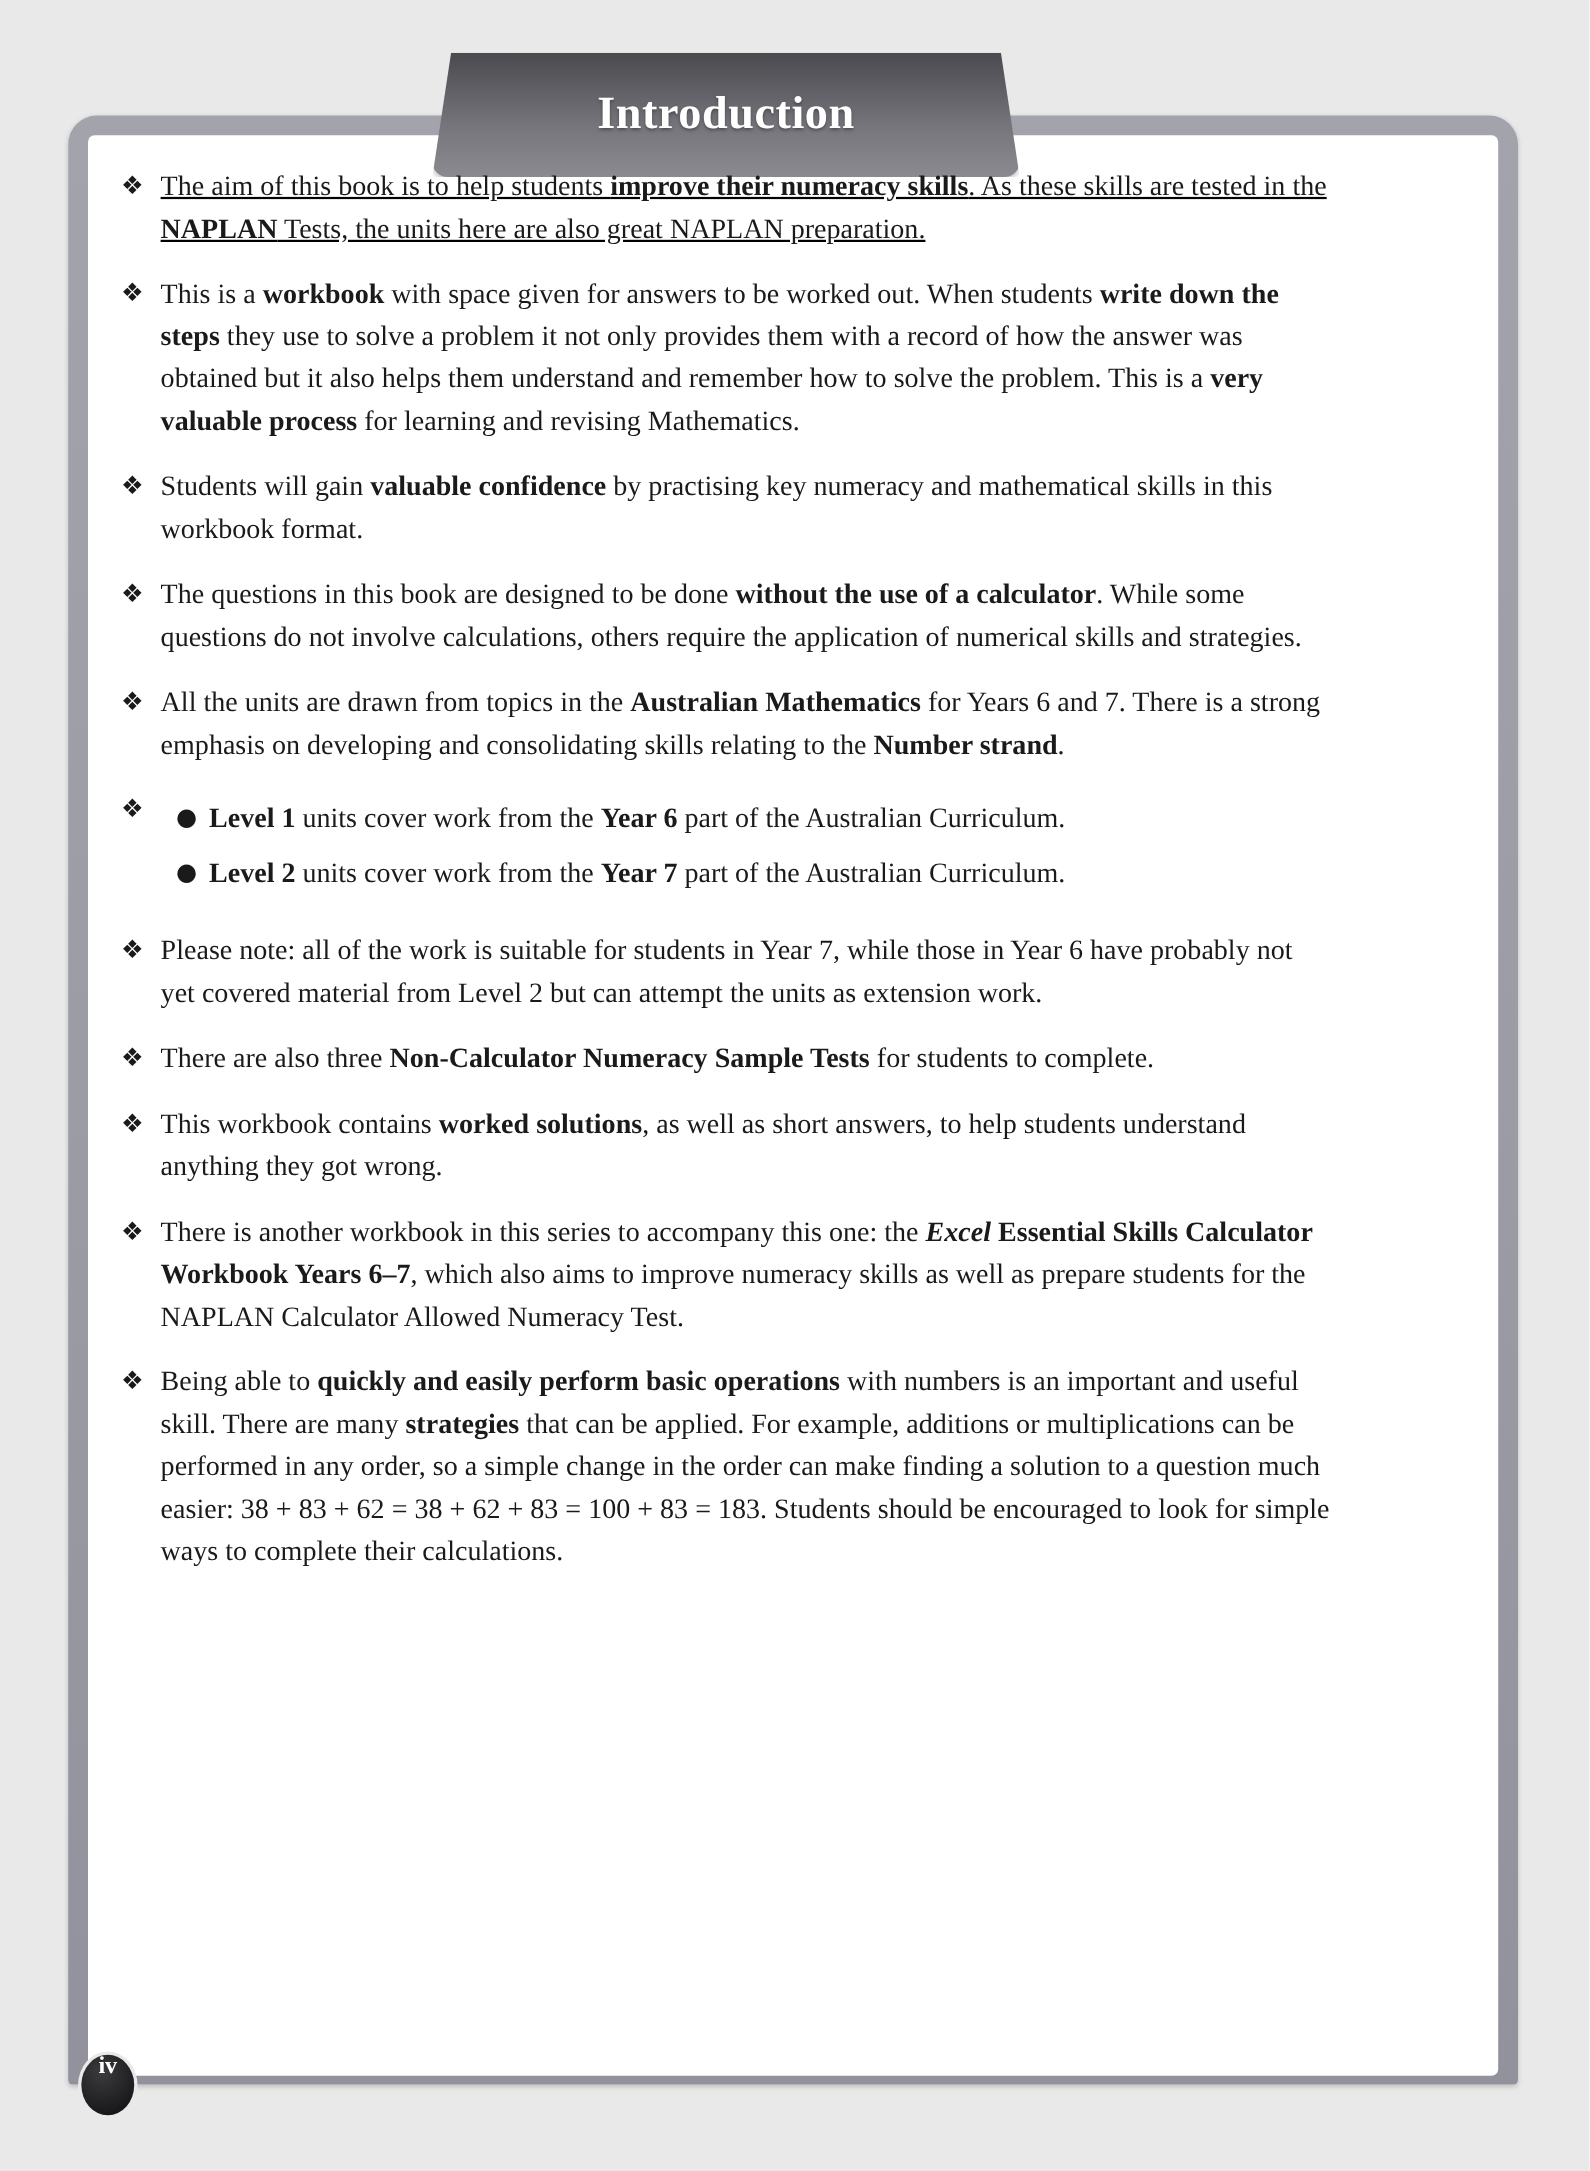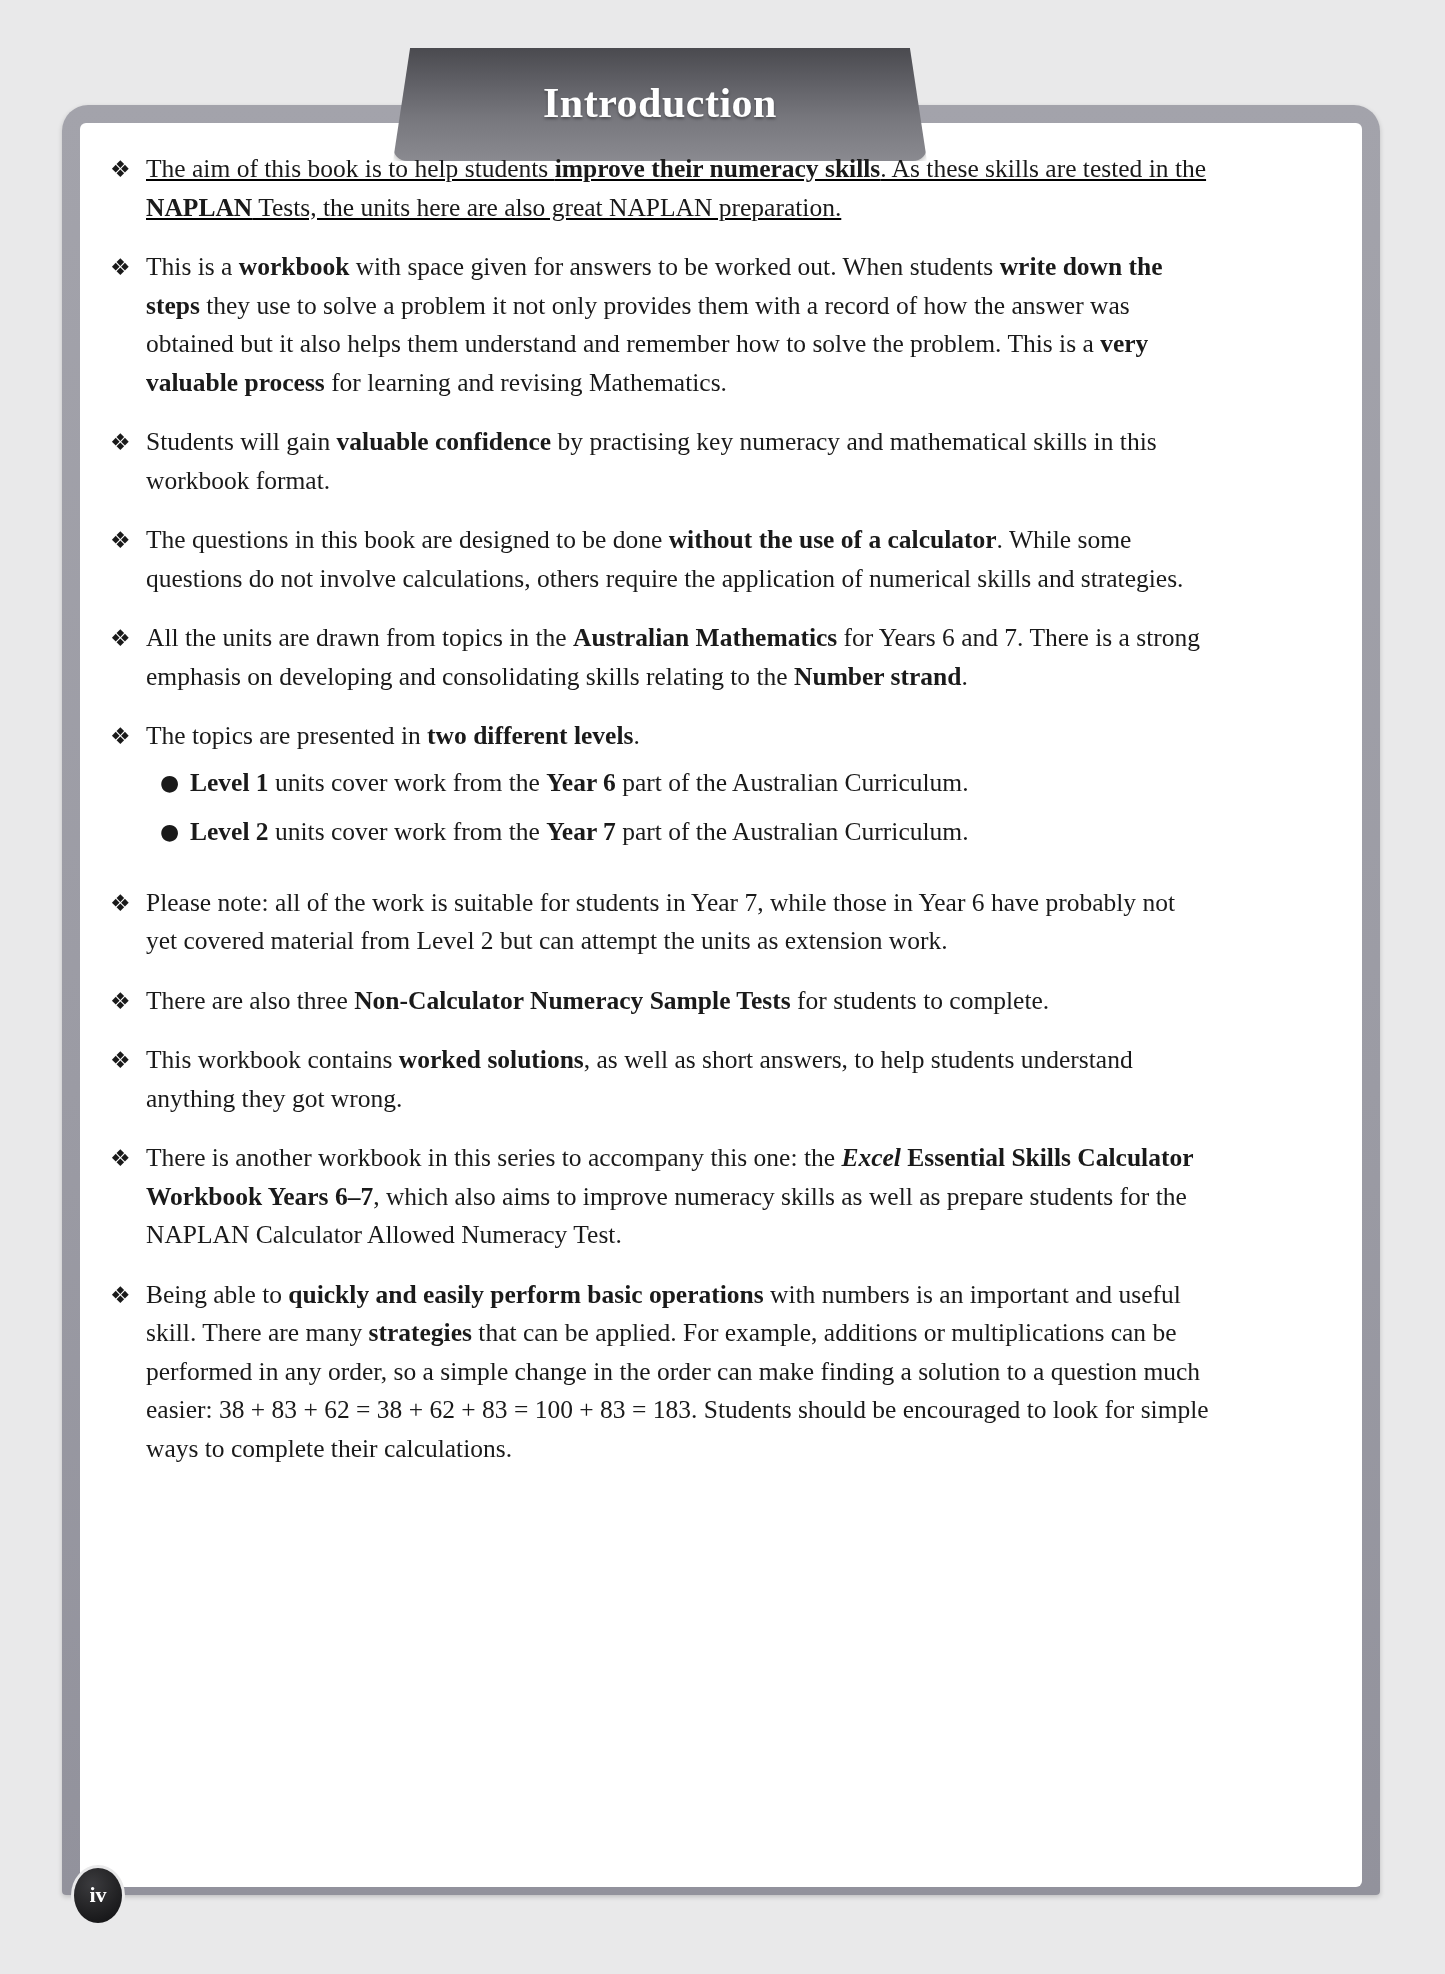--- a/index.html
+++ b/index.html
@@ -108,21 +108,21 @@
     left:0; top:1868px;
     width:1445px; height:70px;
   }
   #page-number-badge{
     position:absolute;
     left:74px; top:0px;
     width:48px; height:55px;
     border-radius:50%;
     background:radial-gradient(circle at 38% 30%, #3b3b3e 0%, #222224 55%, #0e0e10 100%);
     box-shadow:0 0 0 3px #e9e9ea;
-    display:flex; align-items:center; justify-content:center;
+    display:flex; justify-content:center;
   }
   #page-number-text{
     color:#ffffff;
     font-size:22px;
     font-weight:bold;
     line-height:1;
     transform:translateY(-1px);
   }
   #footer-title{
     position:absolute;
@@ -174,21 +174,20 @@
     </div>
     <div class="bullet-row">
       <span class="bullet-mark">❖</span>
       <div style="flex: 1 1 auto;">
         <div class="bullet-text">All the units are drawn from topics in the <b>Australian Mathematics</b> for Years 6 and 7. There is a strong emphasis on developing and consolidating skills relating to the <b>Number strand</b>.</div>
       </div>
     </div>
     <div class="bullet-row">
       <span class="bullet-mark">❖</span>
       <div style="flex: 1 1 auto;">
-        <div class="bullet-text">The topics are presented in <b>two different levels</b>.</div>
         <div class="sub-list">
           <div class="sub-row">
             <span class="sub-mark">●</span>
             <div class="sub-text"><b>Level 1</b> units cover work from the <b>Year 6</b> part of the Australian Curriculum.</div>
           </div>
           <div class="sub-row">
             <span class="sub-mark">●</span>
             <div class="sub-text"><b>Level 2</b> units cover work from the <b>Year 7</b> part of the Australian Curriculum.</div>
           </div>
         </div>

